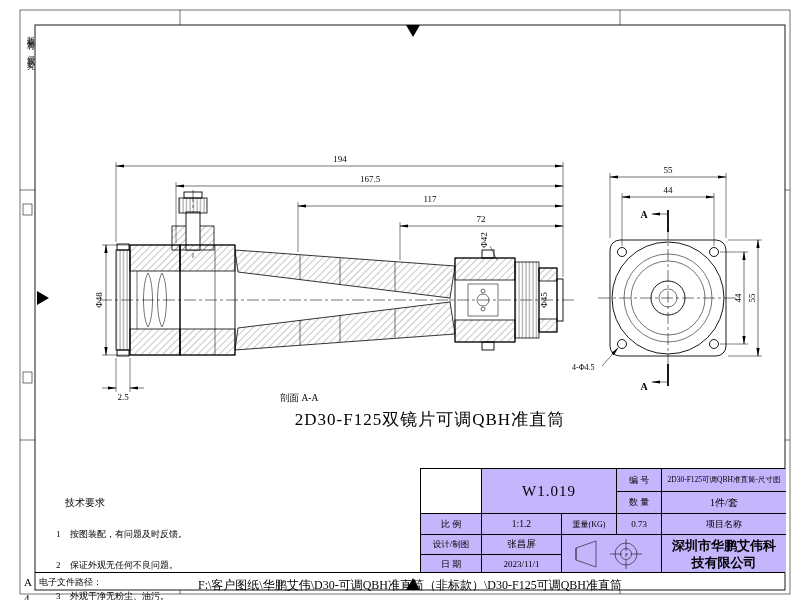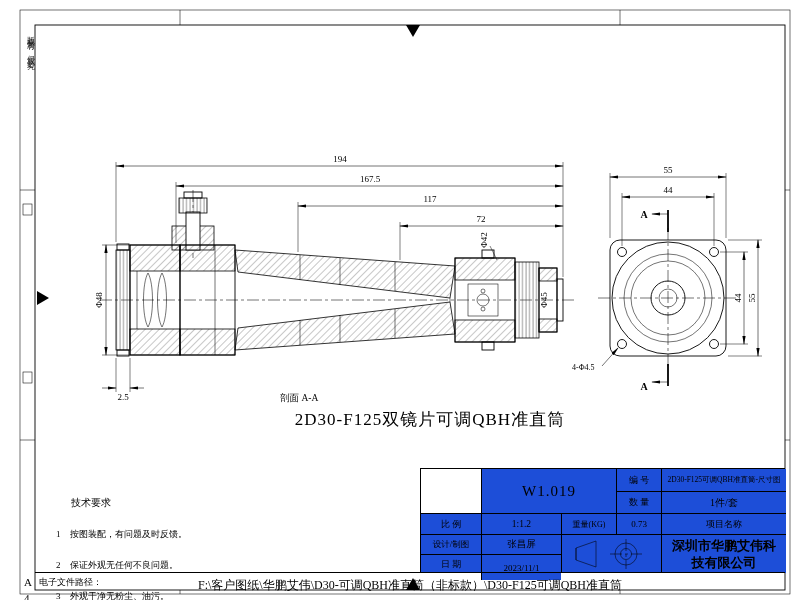--- a/index.html
+++ b/index.html
@@ -5,26 +5,26 @@
   *{margin:0;padding:0;box-sizing:border-box}
   html,body{width:800px;height:600px;background:#fff;color:#000;
     font-family:"Liberation Serif","DejaVu Serif",serif}
   .sheet{position:relative;width:800px;height:600px;background:#fff;overflow:hidden}
   svg.canvas{position:absolute;left:0;top:0}
   .abs{position:absolute}
   .copyright{left:24px;top:30px;writing-mode:vertical-rl;font-size:8px;letter-spacing:2px;color:#222}
   .section-label{left:280px;top:392px;font-size:9.5px}
   .main-title{left:280px;top:408px;width:300px;text-align:center;font-size:17px;font-weight:normal;letter-spacing:1px}
   .tech{left:56px;top:496px;font-size:9px}
-  .tech-h{font-size:10px;margin-left:15px;margin-bottom:4px}
+  .tech-h{font-size:10px;margin-left:9px;margin-bottom:4px}
   .tech-row{margin-top:18px}
   .tech-num{display:inline-block;width:14px}
   .tb{left:420px;top:468px;width:365px;height:104px;border:1px solid #000;font-size:9px}
   .cell{position:absolute;display:flex;align-items:center;justify-content:center;
-    border-left:1px solid #000;border-top:1px solid #000;overflow:hidden;white-space:nowrap;background:#1d4ed8}
+    border-left:1px solid #000;border-top:1px solid #000;overflow:hidden;white-space:nowrap;background:#c4b5fd}
   .cell.c0{border-left:none}
   .cell.r0{border-top:none}
   .footer-row{left:35px;top:572px;width:750px;height:18px;border-top:1px solid #000}
   .footer-label{position:absolute;left:4px;top:3px;font-size:9px}
   .footer-path{position:absolute;left:0;top:4px;width:100%;text-align:center;font-size:12px}
   .sheet-code{left:24px;top:574px;width:9px;font-size:11px;line-height:16px;word-break:break-all}
   
   .ln{stroke:#000;stroke-width:0.9;fill:none}
   .thin{stroke:#000;stroke-width:0.55;fill:none}
   .cl{stroke:#000;stroke-width:0.55;fill:none;stroke-dasharray:12 3 3 3}
@@ -247,21 +247,21 @@
         <circle cx="62" cy="18" r="5.5" class="thin"></circle>
         <line x1="46" y1="18" x2="78" y2="18" class="cl"></line>
         <line x1="62" y1="3" x2="62" y2="33" class="cl"></line>
       </svg>
     </div>
     <div class="cell" style="left:240px;top:65px;width:125px;height:39px;flex-direction:column;font-size:13px;font-weight:bold;line-height:17px">
       <span>深圳市华鹏艾伟科</span>
       <span>技有限公司</span>
     </div>
     <div class="cell c0" style="left:0;top:85px;width:60px;height:19px">日 期</div>
-    <div class="cell" style="left:60px;top:85px;width:80px;height:26px">2023/11/1</div>
+    <div class="cell" style="left:60px;top:85px;width:80px;height:19px">2023/11/1</div>
   </div>
 
   <div class="abs footer-row">
     <span class="footer-label">电子文件路径：</span>
     <span class="footer-path">F:\客户图纸\华鹏艾伟\D30-可调QBH准直筒（非标款）\D30-F125可调QBH准直筒</span>
   </div>
 
   <div class="abs sheet-code">A4</div>
 
 </div>

